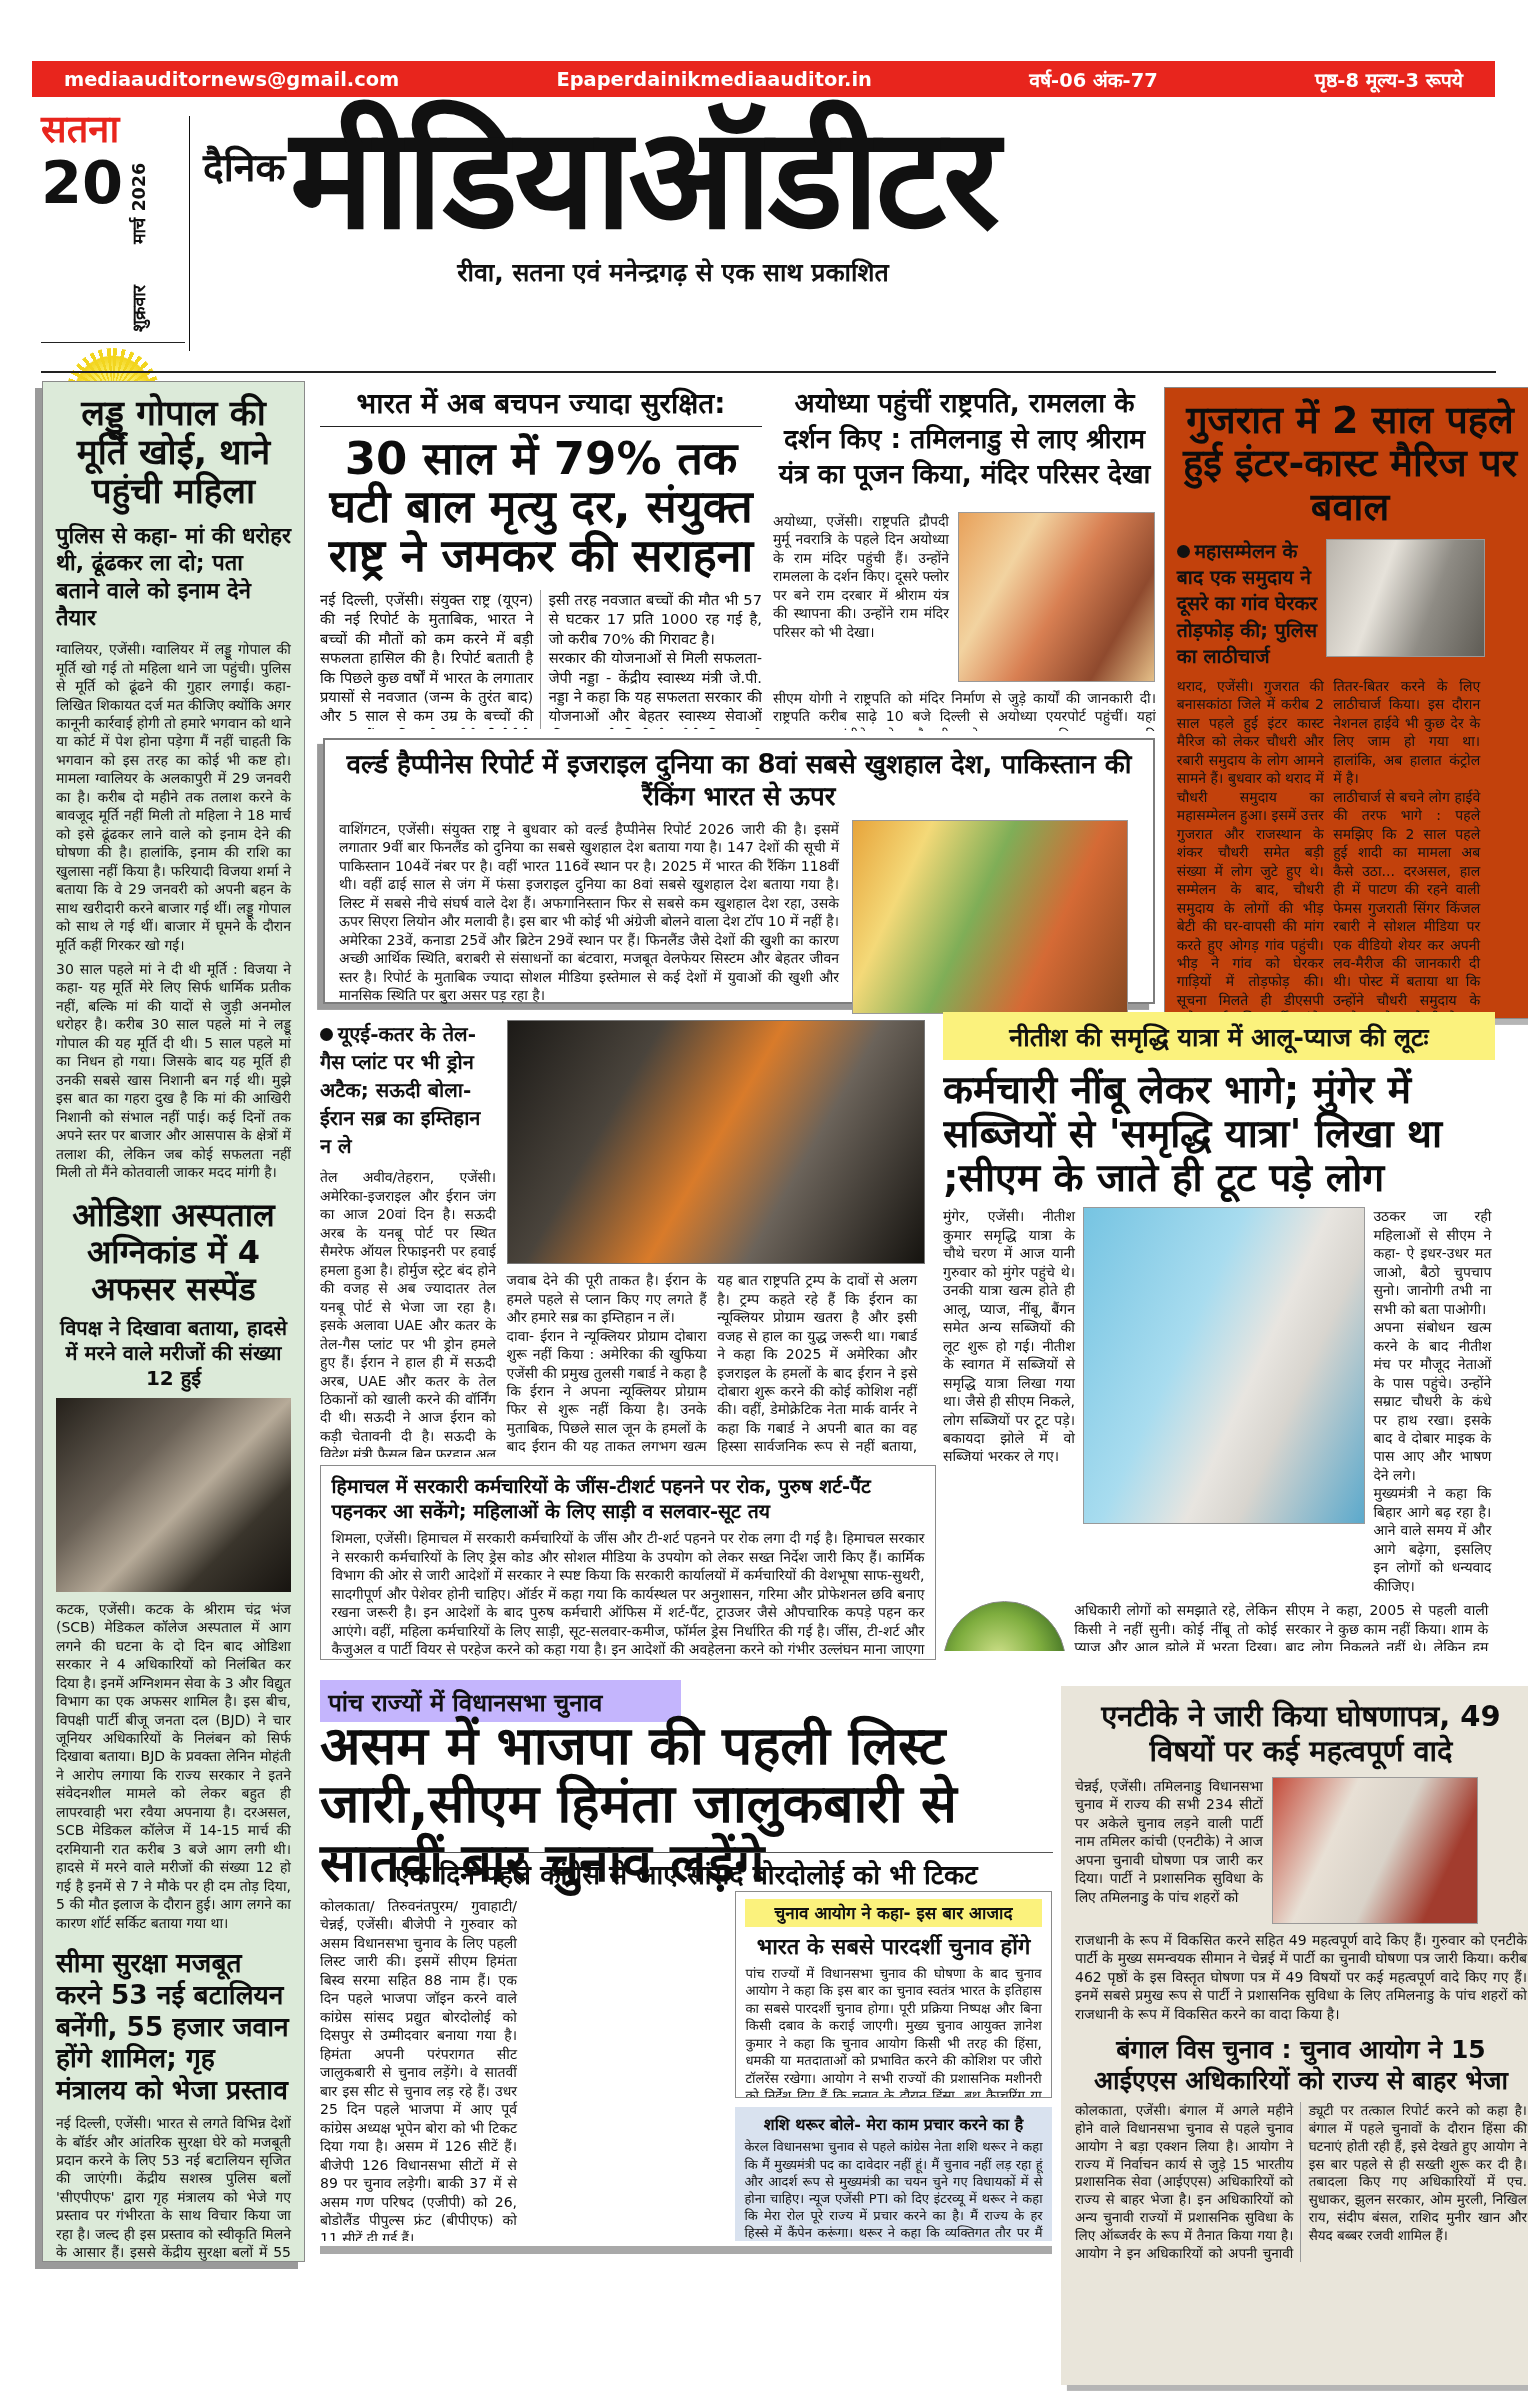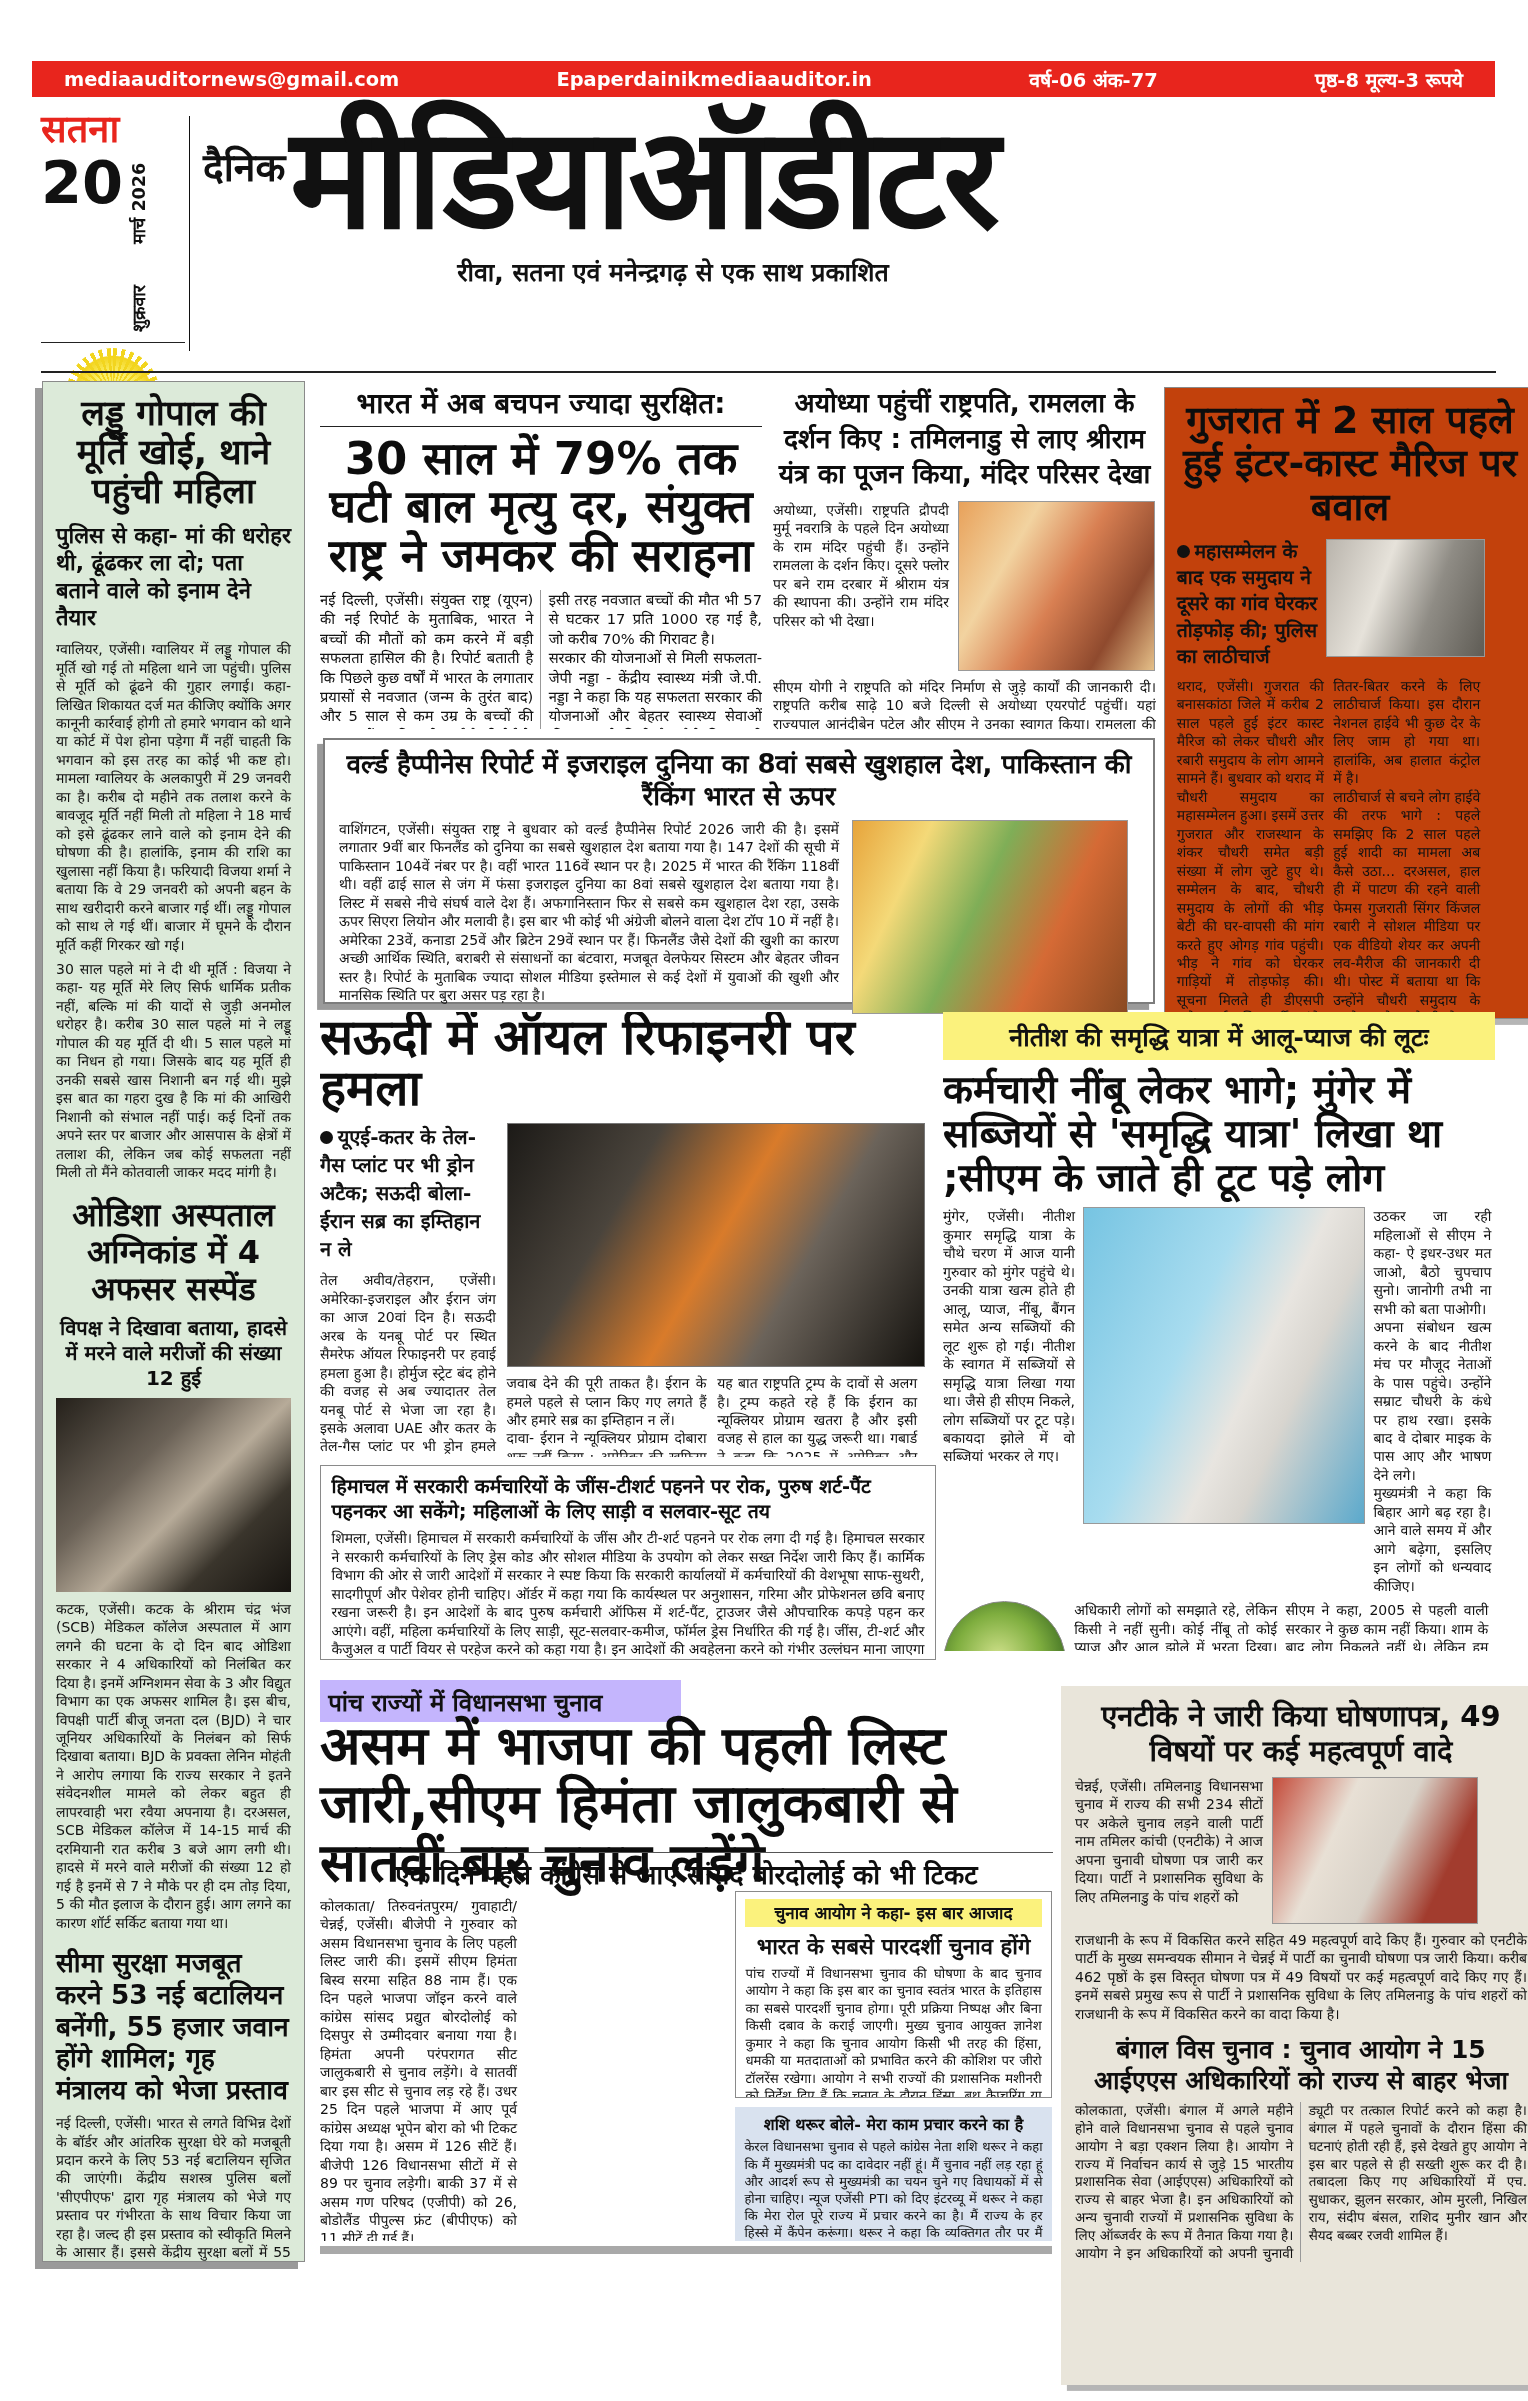--- a/index.html
+++ b/index.html
@@ -61,21 +61,21 @@
   .ph-odisha { height:194px; background:linear-gradient(135deg,#24201a,#6b6257 35%,#b7ab99 55%,#3a352c 75%,#171410); margin-bottom:8.2px; }
   .h-border { font-size:26.4px; line-height:1.2; margin:15.3px 0 8.2px 0; }
   
   .child { left:320px; top:383px; width:442px; height:346px; }
   .k-child { font-size:28px; border-bottom:1.8px solid #222; padding-bottom:4.7px; }
   .h-child { font-size:45px; line-height:1.08; margin:8.2px 0 9.4px 0; }
   .cols2 { column-count:2; column-gap:15.3px; column-rule:0.6px solid #999; }
   
   .ayodhya { left:773px; top:385px; width:383px; height:346px; }
   .h-ayodhya { font-size:26.4px; line-height:1.35; }
-  .ay-row { display:flex; gap:9.4px; margin-top:9px; }
+  .ay-row { display:flex; gap:9.4px; margin-top:20px; }
   .ay-col { width:176px; }
   .ph-ayodhya { width:197px; height:170px; background:linear-gradient(120deg,#e8a15a,#f2d3a0 28%,#d87f52 52%,#8f4a2e 78%,#e5c089); border:0.6px solid #999; }
   
   .gujarat { left:1164px; top:387px; width:372px; height:632px; background:#c2410c; box-shadow:5.9px 5.9px 0 #b5b5b5; padding:10.6px 11.8px; }
   .h-gujarat { font-size:38px; line-height:1.15; }
   .gj-row { display:flex; gap:8.2px; margin-top:9.4px; }
   .gj-bullet { width:141px; font-size:19.4px; font-weight:bold; line-height:1.35; }
   .ph-gujarat { width:159px; height:118px; background:linear-gradient(110deg,#b9b4ac,#e6e2da 35%,#8f8c85 65%,#5f5c55); border:0.6px solid #999; }
   .gujarat .body { font-size:14px; }
   .bullet-dot { display:inline-block; width:13px; height:13px; background:#111; border-radius:50%; margin-right:4.7px; }
@@ -221,21 +221,20 @@
 
   <div class="abs happy">
     <div class="hd center h-happy">वर्ल्ड हैप्पीनेस रिपोर्ट में इजराइल दुनिया का 8वां सबसे खुशहाल देश, पाकिस्तान की रैंकिंग भारत से ऊपर</div>
     <div class="hp-row">
       <div class="body hp-body">वाशिंगटन, एजेंसी। संयुक्त राष्ट्र ने बुधवार को वर्ल्ड हैप्पीनेस रिपोर्ट 2026 जारी की है। इसमें लगातार 9वीं बार फिनलैंड को दुनिया का सबसे खुशहाल देश बताया गया है। 147 देशों की सूची में पाकिस्तान 104वें नंबर पर है। वहीं भारत 116वें स्थान पर है। 2025 में भारत की रैंकिंग 118वीं थी। वहीं ढाई साल से जंग में फंसा इजराइल दुनिया का 8वां सबसे खुशहाल देश बताया गया है। लिस्ट में सबसे नीचे संघर्ष वाले देश हैं। अफगानिस्तान फिर से सबसे कम खुशहाल देश रहा, उसके ऊपर सिएरा लियोन और मलावी है। इस बार भी कोई भी अंग्रेजी बोलने वाला देश टॉप 10 में नहीं है। अमेरिका 23वें, कनाडा 25वें और ब्रिटेन 29वें स्थान पर हैं। फिनलैंड जैसे देशों की खुशी का कारण अच्छी आर्थिक स्थिति, बराबरी से संसाधनों का बंटवारा, मजबूत वेलफेयर सिस्टम और बेहतर जीवन स्तर है। रिपोर्ट के मुताबिक ज्यादा सोशल मीडिया इस्तेमाल से कई देशों में युवाओं की खुशी और मानसिक स्थिति पर बुरा असर पड़ रहा है।</div>
       <div class="ph-happy"></div>
     </div>
   </div>
 
   <div class="abs saudi" style="overflow:hidden">
-    <div class="hd h-saudi">सऊदी में ऑयल रिफाइनरी पर हमला</div>
     <div class="sd-row">
       <div class="sd-left">
         <div class="sd-bullet"><span class="bullet-dot"></span><span>यूएई-कतर के तेल-गैस प्लांट पर भी ड्रोन अटैक; सऊदी बोला- ईरान सब्र का इम्तिहान न ले</span></div>
         <div class="body">तेल अवीव/तेहरान, एजेंसी। अमेरिका-इजराइल और ईरान जंग का आज 20वां दिन है। सऊदी अरब के यनबू पोर्ट पर स्थित सैमरेफ ऑयल रिफाइनरी पर हवाई हमला हुआ है। होर्मुज स्ट्रेट बंद होने की वजह से अब ज्यादातर तेल यनबू पोर्ट से भेजा जा रहा है। इसके अलावा UAE और कतर के तेल-गैस प्लांट पर भी ड्रोन हमले हुए हैं। ईरान ने हाल ही में सऊदी अरब, UAE और कतर के तेल ठिकानों को खाली करने की वॉर्निंग दी थी। सऊदी ने आज ईरान को कड़ी चेतावनी दी है। सऊदी के विदेश मंत्री फैसल बिन फरहान अल सऊद ने कहा कि हमारे देश के पास ईरान को</div>
       </div>
       <div>
         <div class="ph-saudi"></div>
         <div class="sd-cols">
           <div class="body sd-col">जवाब देने की पूरी ताकत है। ईरान के हमले पहले से प्लान किए गए लगते हैं और हमारे सब्र का इम्तिहान न लें।
 दावा- ईरान ने न्यूक्लियर प्रोग्राम दोबारा शुरू नहीं किया : अमेरिका की खुफिया एजेंसी की प्रमुख तुलसी गबार्ड ने कहा है कि ईरान ने अपना न्यूक्लियर प्रोग्राम फिर से शुरू नहीं किया है। उनके मुताबिक, पिछले साल जून के हमलों के बाद ईरान की यह ताकत लगभग खत्म हो गई थी।</div>

